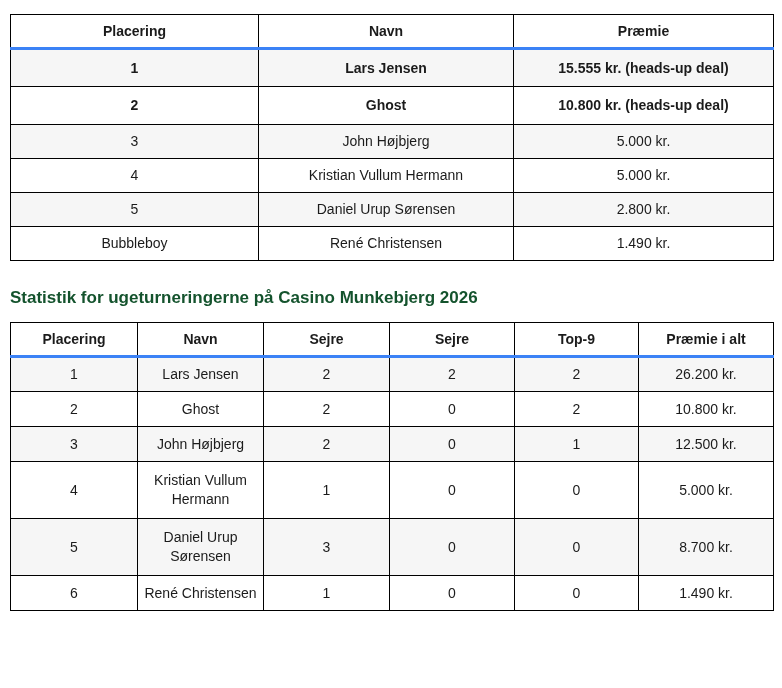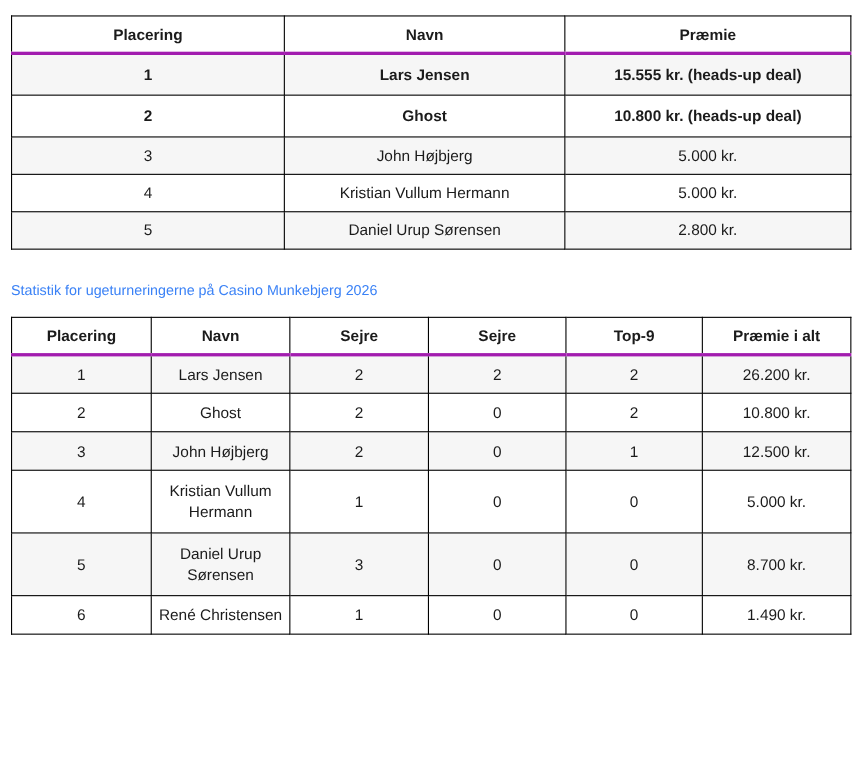--- a/index.html
+++ b/index.html
@@ -26,21 +26,21 @@
     border: 1px solid #000000;
     text-align: center;
     vertical-align: middle;
     font-size: 14px;
     line-height: 19px;
     padding: 2px 2px;
     overflow: hidden;
   }
   thead th {
     font-weight: bold;
-    border-bottom: 3px solid #a21caf;
+    border-bottom: 3px solid #3b82f6;
     background: #ffffff;
   }
   tr.alt td {
     background: #f6f6f6;
   }
   tr.bold td {
     font-weight: bold;
   }
   
   .results-table thead tr { height: 34px; }
@@ -51,24 +51,24 @@
   .stats-table tr.s-std { height: 35px; }
   .stats-table tr.s-tall { height: 57px; }
   .congrats {
     margin: 36px 0 0 0;
     font-size: 15px;
     line-height: 17px;
     font-weight: normal;
   }
   .stats-heading {
     margin: 27px 0 14px 0;
-    font-size: 13px;
+    font-size: 17px;
     line-height: 20px;
-    font-weight: normal;
-    color: #3b82f6;
+    font-weight: bold;
+    color: #14532d;
   }
 </style>
 </head>
 <body>
 
 <div class="container">
 
   <table class="results-table">
     <colgroup>
       <col style="width:248px">
@@ -100,20 +100,25 @@
       </tr>
       <tr class="r-std">
         <td>4</td>
         <td>Kristian Vullum Hermann</td>
         <td>5.000 kr.</td>
       </tr>
       <tr class="alt r-std">
         <td>5</td>
         <td>Daniel Urup Sørensen</td>
         <td>2.800 kr.</td>
+      </tr>
+      <tr class="r-std">
+        <td>Bubbleboy</td>
+        <td>René Christensen</td>
+        <td>1.490 kr.</td>
       </tr>
     </tbody>
   </table>
 
 
   <h2 class="stats-heading">Statistik for ugeturneringerne på Casino Munkebjerg 2026</h2>
 
   <table class="stats-table">
     <colgroup>
       <col style="width:127px">

